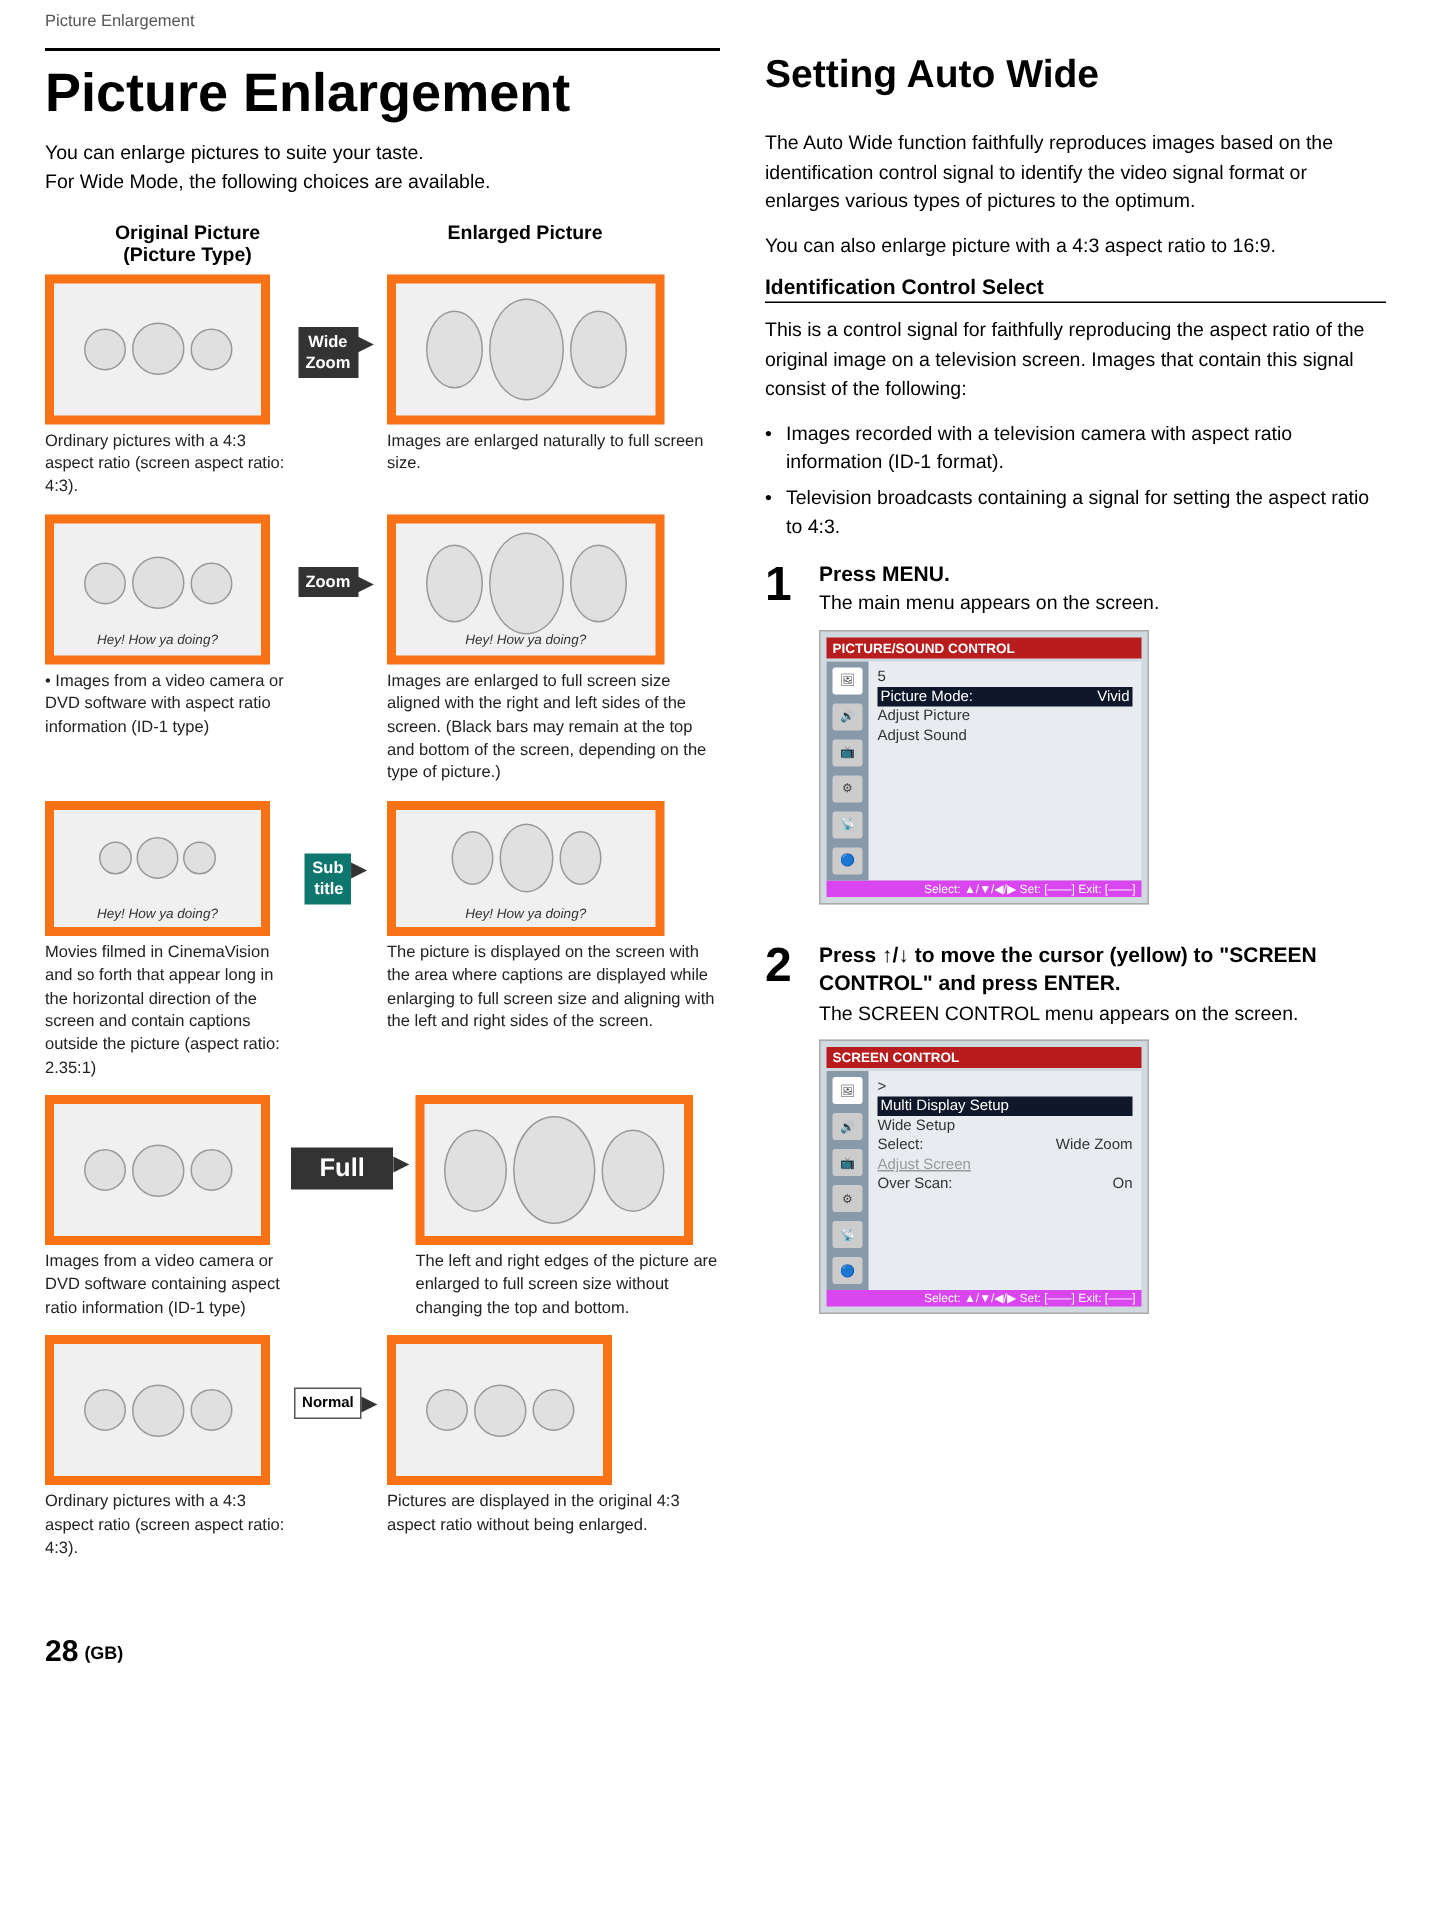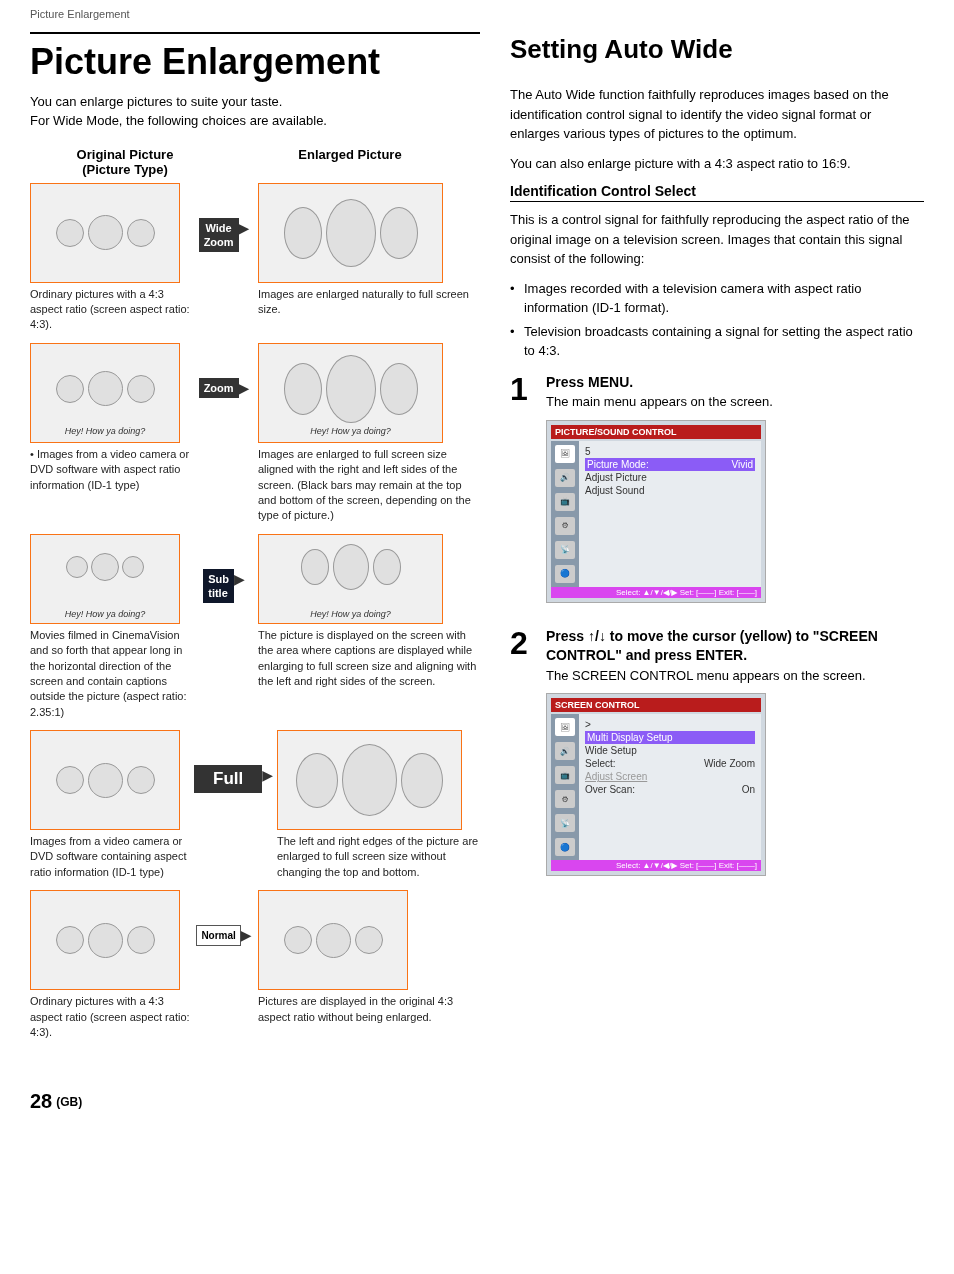--- a/index.html
+++ b/index.html
@@ -57,21 +57,21 @@
       font-size: 13px;
       text-align: center;
     }
     .col-enlarged {
       flex: 1;
       font-weight: bold;
       font-size: 13px;
       text-align: center;
     }
     .pic-frame {
-      border: 1px solid #f97316;
+      border: 6px solid #f97316;
       background: #f0f0f0;
       position: relative;
       overflow: hidden;
     }
     .pic-frame.normal-size {
       width: 150px;
       height: 100px;
     }
     
     .circles-container {
@@ -220,21 +220,21 @@
       padding: 4px 6px;
     }
     .menu-row {
       display: flex;
       justify-content: space-between;
       font-size: 10px;
       padding: 1px 0;
       color: #333;
     }
     .menu-row.highlighted {
-      background: #8b5cf6;
+      background: #0f172a;
       color: #fff;
       padding: 1px 2px;
     }
     .menu-row.dimmed {
       color: #999;
       text-decoration: underline;
     }
     .menu-footer {
       background: #d946ef;
       font-size: 8px;
@@ -363,21 +363,21 @@
           <div style="display:flex;align-items:center;justify-content:center;height:65px;padding:4px 6px;gap:3px;">
             <div class="circle" style="width:22px;height:22px;border-radius:50%;flex-shrink:0;"></div>
             <div class="circle" style="width:28px;height:28px;border-radius:50%;flex-shrink:0;"></div>
             <div class="circle" style="width:22px;height:22px;border-radius:50%;flex-shrink:0;"></div>
           </div>
           <div style="position:absolute;bottom:4px;left:0;right:0;text-align:center;font-size:9px;font-style:italic;color:#333;">Hey! How ya doing?</div>
         </div>
         <p class="caption-text">Movies filmed in CinemaVision and so forth that appear long in the horizontal direction of the screen and contain captions outside the picture (aspect ratio: 2.35:1)</p>
       </div>
       <div class="wide-col-badge">
-        <div style="background:#0f172a;color:#fff;font-size:11px;font-weight:bold;padding:3px 5px;text-align:left;line-height:1.3;">Sub<br>title</div>
+        <div style="background:#0f766e;color:#fff;font-size:11px;font-weight:bold;padding:3px 5px;text-align:right;line-height:1.3;">Sub<br>title</div>
         <div style="color:#333;font-size:14px;margin-top:2px;">▶</div>
       </div>
       <div class="wide-col-enlarged">
         <div class="pic-frame" style="width:185px;height:90px;position:relative;">
           <div style="display:flex;align-items:center;justify-content:center;height:65px;padding:4px 6px;gap:4px;">
             <div class="circle" style="width:28px;height:36px;border-radius:50%;flex-shrink:0;"></div>
             <div class="circle" style="width:36px;height:46px;border-radius:50%;flex-shrink:0;"></div>
             <div class="circle" style="width:28px;height:36px;border-radius:50%;flex-shrink:0;"></div>
           </div>
           <div style="position:absolute;bottom:4px;left:0;right:0;text-align:center;font-size:9px;font-style:italic;color:#333;">Hey! How ya doing?</div>

